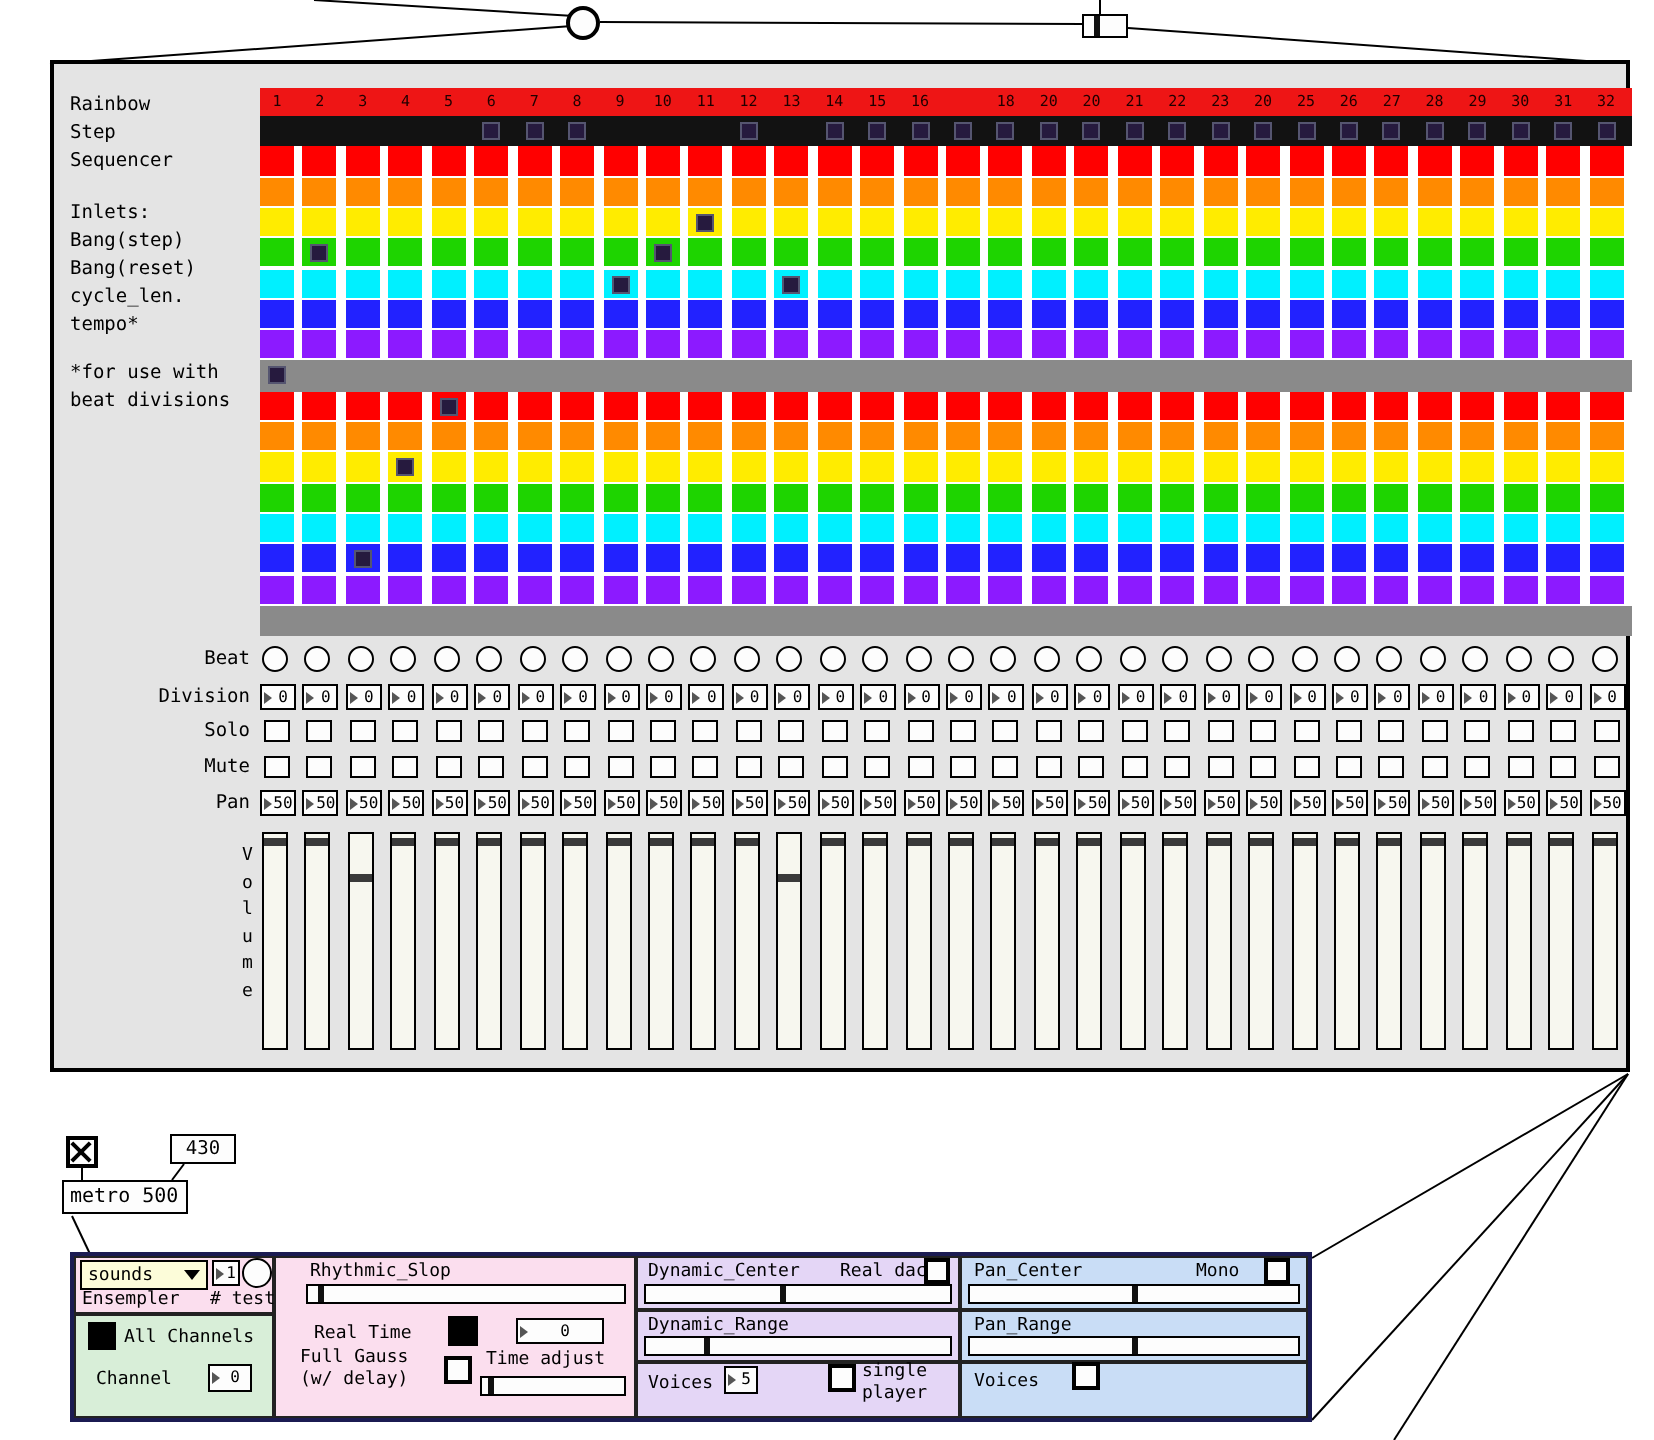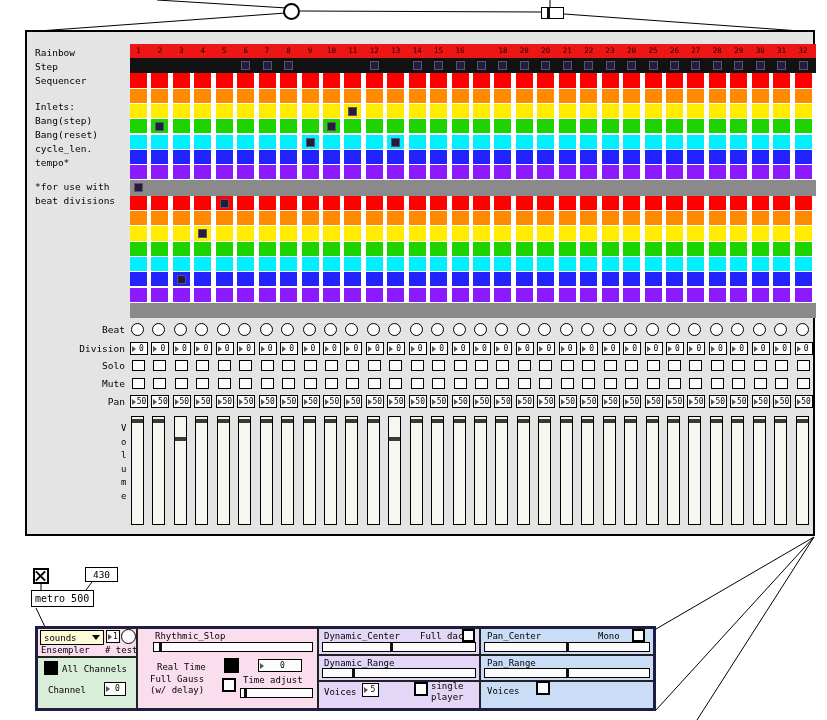--- a/index.html
+++ b/index.html
@@ -1122,21 +1122,21 @@
 
   <div class="chk filled" style="left:7px;top:33px;width:14px;height:14px"></div>
   <div class="mlabel" style="left:25px;top:36px">All Channels</div>
   <div class="mlabel" style="left:11px;top:57px">Channel</div>
   <div class="numbox mixnumbox" style="left:67px;top:54px;width:22px;height:14px">
     <span class="tri"></span>
     <span class="nval">0</span>
   </div>
 
   <div class="mlabel" style="left:287px;top:3px">Dynamic_Center</div>
-  <div class="mlabel" style="left:383px;top:3px">Full dac</div>
+  <div class="mlabel" style="left:383px;top:3px">Real dac</div>
   <div class="chk" style="left:425px;top:1px;width:13px;height:13px"></div>
   <div class="hslider" style="left:285px;top:14px;width:154px;height:10px">
         <div class="hknob" style="left: calc(45% - 1px);"></div>
       </div>
   <div class="mlabel" style="left:287px;top:30px">Dynamic_Range</div>
   <div class="hslider" style="left:285px;top:40px;width:154px;height:10px">
         <div class="hknob" style="left: calc(20% - 1px);"></div>
       </div>
   <div class="mlabel" style="left:287px;top:59px">Voices</div>
   <div class="numbox mixnumbox" style="left:325px;top:55px;width:17px;height:14px">

